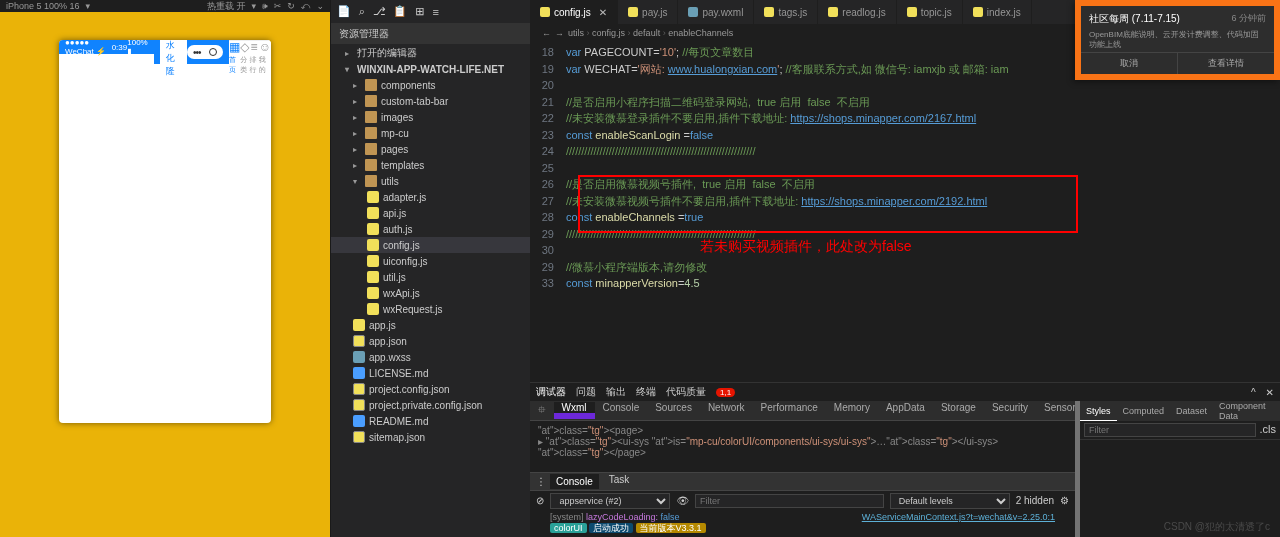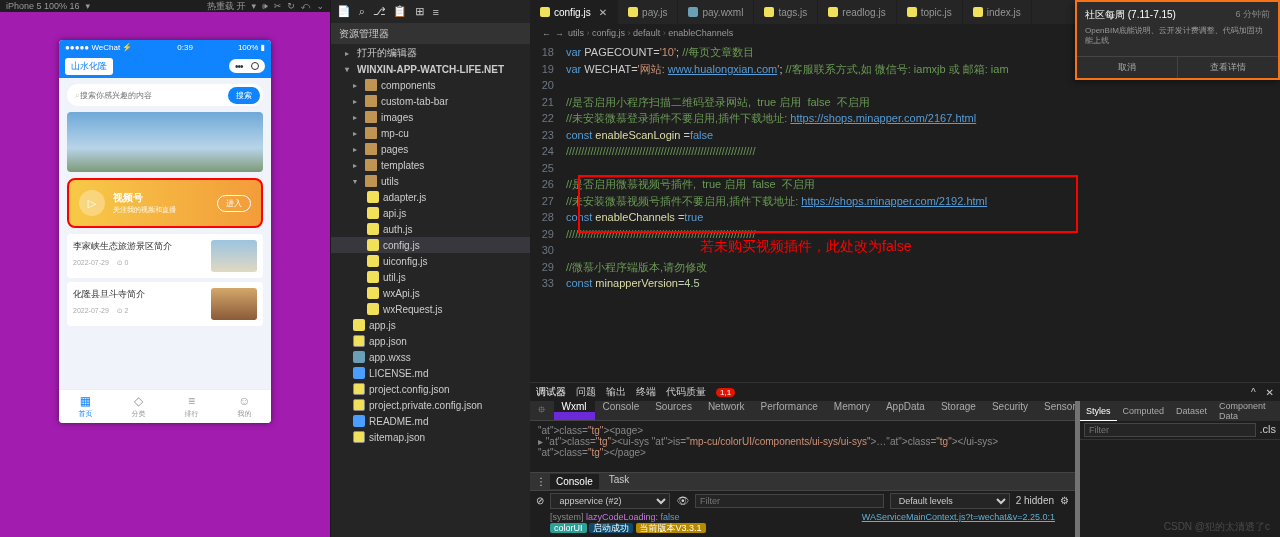--- a/index.html
+++ b/index.html
@@ -1,22 +1,22 @@
 <!DOCTYPE html>
 <html><head>
 <meta charset="utf-8">
 <style>
 * { margin: 0; padding: 0; box-sizing: border-box; font-family: -apple-system, "Segoe UI", sans-serif; }
 body { background: #1e1e1e; color: #ccc; width: 1280px; height: 537px; overflow: hidden; display: flex; font-size: 11px; }
 
-.panel-emu { width: 330px; background: #a21caf; display: flex; flex-direction: column; }
+.panel-emu { width: 330px; background: #eab308; display: flex; flex-direction: column; }
 .emu-top { height: 12px; background: #1e1e1e; padding: 0 6px; display: flex; align-items: center; gap: 6px; color: #999; font-size: 9px; }
 .emu-top .spacer { flex: 1; }
 .emu-stage { flex: 1; display: flex; align-items: flex-start; justify-content: center; padding-top: 28px; }
-.phone { width: 212px; height: 383px; background: #fff; border-radius: 4px; box-shadow: 0 0 6px rgba(0,0,0,.5); overflow: hidden; display: flex; flex-direction: column; }
+.phone { width: 212px; height: 383px; background: #fff; border-radius: 4px; box-shadow: 0 0 6px rgba(0,0,0,.5); overflow: hidden; display: flex; }
 .phone-status { height: 14px; background: #1083fe; color: #fff; font-size: 8px; display: flex; align-items: center; justify-content: space-between; padding: 0 6px; }
 .phone-nav { height: 24px; background: #1083fe; display: flex; align-items: center; padding: 0 6px; }
 .nav-title { background: #fff; color: #1083fe; font-size: 9px; padding: 2px 6px; border-radius: 3px; }
 .capsule { margin-left: auto; background: #fff; border-radius: 12px; display: flex; align-items: center; padding: 2px 6px; gap: 6px; }
 .capsule span { width: 10px; height: 10px; display: inline-block; }
 .capsule .dots { letter-spacing: -1px; font-size: 10px; color: #333; }
 .capsule .ring { border: 1.5px solid #333; border-radius: 50%; width: 8px; height: 8px; }
 .phone-body { flex: 1; background: #f0f4fa; overflow: hidden; position: relative; }
 .searchbar { margin: 6px 8px; background: #fff; border-radius: 14px; height: 22px; display: flex; align-items: center; padding: 0 3px 0 8px; }
 .searchbar input { border: 0; flex: 1; font-size: 8px; outline: none; }
@@ -77,21 +77,21 @@
 .c-var { color: #dcdcaa; }
 
 .dev-wrapper { height: 155px; display: flex; flex-direction: column; border-top: 1px solid #333; background: #1e1e1e; }
 .dev-top { display: flex; align-items: center; height: 18px; padding: 0 6px; gap: 10px; font-size: 10px; color: #ccc; }
 .dev-top .badge { background: #e51400; color: #fff; border-radius: 7px; padding: 0 4px; font-size: 8px; }
 .dev-top .sp { flex: 1; }
 .dev-body { flex: 1; display: flex; min-height: 0; }
 .dev-left { flex: 1; display: flex; flex-direction: column; min-width: 0; }
 .dev-tabs { height: 20px; background: #2d2d2d; display: flex; align-items: center; font-size: 10px; border-bottom: 1px solid #444; }
 .dev-tabs .dt { padding: 0 8px; height: 100%; display: flex; align-items: center; color: #aaa; }
-.dev-tabs .dt.active { background: #1e1e1e; color: #fff; border-bottom: 8px solid #6d28d9; }
+.dev-tabs .dt.active { background: #1e1e1e; color: #fff; border-bottom: 6px solid #6d28d9; }
 .dev-tabs .sp { flex: 1; }
 .dev-tabs .warn { color: #e5a600; }
 .dev-tabs .err { color: #e51400; }
 .dev-dom { flex: 1; font-family: Consolas, monospace; font-size: 10px; padding: 4px 8px; color: #888; overflow: hidden; }
 .dev-dom .av { color: #ce9178; }
 .console-row { display: flex; align-items: center; height: 18px; background: #333; padding: 0 6px; gap: 4px; font-size: 10px; border-top: 1px solid #444; }
 .console-filter { height: 20px; background: #1e1e1e; border-top: 1px solid #444; display: flex; align-items: center; padding: 0 6px; gap: 6px; font-size: 10px; }
 .console-filter select, .console-filter input { background: #252526; border: 1px solid #444; color: #ccc; font-size: 9px; padding: 1px 4px; }
 .console-filter input { flex: 1; }
 .console-filter select { width: 120px; }
@@ -103,21 +103,21 @@
 .console-out .right { float: right; color: #777; }
 .console-out .right a { color: #5db0d7; text-decoration: underline; text-align: right; }
 
 .dev-right { width: 205px; border-left: 5px solid #737373; display: flex; flex-direction: column; }
 .style-tabs { height: 20px; display: flex; font-size: 9px; background: #2d2d2d; }
 .style-tabs .st { padding: 0 6px; display: flex; align-items: center; color: #aaa; }
 .style-tabs .st.active { color: #fff; border-bottom: 1px solid #fff; }
 .style-filter { padding: 2px 4px; display: flex; gap: 4px; border-bottom: 1px solid #333; }
 .style-filter input { flex: 1; background: #252526; border: 1px solid #444; color: #ccc; font-size: 9px; padding: 1px 4px; }
 
-.notify { position: absolute; right: 0; top: 0; width: 205px; height: 80px; background: #2d2d2d; border: 2px solid #f97316; padding: 6px 8px; font-size: 9px; color: #ccc; box-shadow: -2px 2px 6px rgba(0,0,0,.4); z-index: 10; }
+.notify { position: absolute; right: 0; top: 0; width: 205px; height: 80px; background: #2d2d2d; border: 6px solid #f97316; padding: 6px 8px; font-size: 9px; color: #ccc; box-shadow: -2px 2px 6px rgba(0,0,0,.4); z-index: 10; }
 .notify .nt-head { display: flex; justify-content: space-between; margin-bottom: 4px; }
 .notify .nt-title { color: #fff; font-size: 10px; }
 .notify .nt-time { color: #888; }
 .notify .nt-body { color: #999; font-size: 8px; line-height: 1.3; }
 .notify .nt-foot { position: absolute; bottom: 0; left: 0; right: 0; display: flex; border-top: 1px solid #444; }
 .notify .nt-foot div { flex: 1; text-align: center; padding: 4px; color: #aaa; }
 .notify .nt-foot div:first-child { border-right: 1px solid #444; }
 
 .watermark { position: absolute; right: 10px; bottom: 3px; color: #666; font-size: 10px; opacity: .6; z-index: 20; }
 </style>

